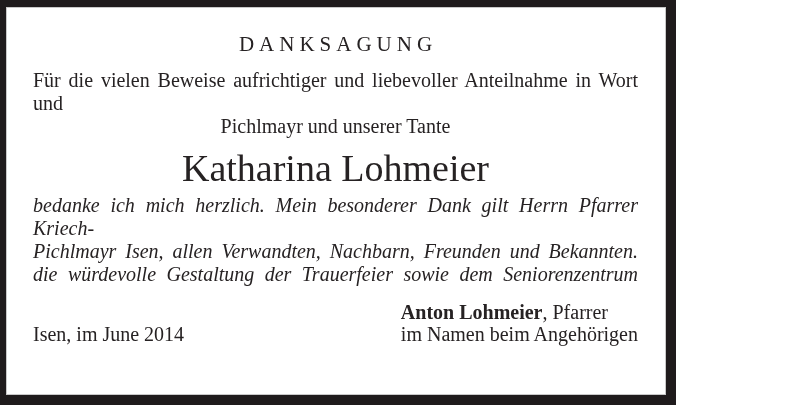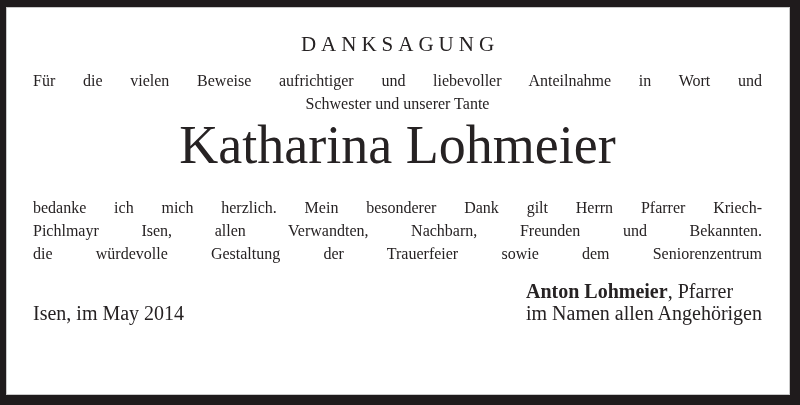--- a/index.html
+++ b/index.html
@@ -2,21 +2,21 @@
 <html><head>
 <meta charset="utf-8">
 <style>
   html, body {
     margin: 0;
     padding: 0;
     background: #ffffff;
   }
   .notice {
     position: relative;
-    width: 800px;
+    width: 676px;
     height: 405px;
     box-sizing: border-box;
     background: #ffffff;
     border-style: solid;
     border-color: #1f1b1c;
     border-width: 7px 10px 10px 6px;
     box-shadow: inset 0 0 0 1px #c9c9c9;
     font-family: "Liberation Serif", "DejaVu Serif", serif;
     color: #262223;
     overflow: hidden;
@@ -25,35 +25,35 @@
     padding: 24px 28px 0 27px;
   }
   .title {
     font-size: 21px;
     line-height: 26px;
     letter-spacing: 5px;
     text-indent: 5px;
     text-align: center;
   }
   .para {
-    font-size: 16px;
+    font-size: 20px;
     line-height: 23px;
   }
   .intro { margin-top: 12px; }
-  .thanks { margin-top: 25px; }
+  .thanks { margin-top: 0; font-style: italic; }
   .jline {
     text-align: justify;
     text-align-last: justify;
   }
   .cline {
     text-align: center;
   }
   .name {
     margin-top: 4px;
-    font-size: 54px;
+    font-size: 38px;
     line-height: 52px;
     text-align: center;
     white-space: nowrap;
   }
   .footer {
     margin-top: 15px;
     display: flex;
     justify-content: space-between;
     align-items: flex-end;
     font-size: 20px;
@@ -65,33 +65,33 @@
 </head>
 <body>
 
 <div class="notice">
   <div class="content">
 
     <div class="title">DANKSAGUNG</div>
 
     <div class="para intro">
       <div class="jline">Für die vielen Beweise aufrichtiger und liebevoller Anteilnahme in Wort und</div>
-      <div class="cline">Schwester und unserer Tante</div>
+      <div class="cline">Pichlmayr und unserer Tante</div>
     </div>
 
     <div class="name">Katharina Lohmeier</div>
 
     <div class="para thanks">
       <div class="jline">bedanke ich mich herzlich. Mein besonderer Dank gilt Herrn Pfarrer Kriech-</div>
       <div class="jline">Pichlmayr Isen, allen Verwandten, Nachbarn, Freunden und Bekannten.</div>
       <div class="jline">die würdevolle Gestaltung der Trauerfeier sowie dem Seniorenzentrum</div>
     </div>
 
     <div class="footer">
-      <div class="place-date">Isen, im May 2014</div>
+      <div class="place-date">Isen, im June 2014</div>
       <div class="signature">
         <div><span class="bold">Anton Lohmeier</span><span>, Pfarrer</span></div>
-        <div>im Namen allen Angehörigen</div>
+        <div>im Namen beim Angehörigen</div>
       </div>
     </div>
 
   </div>
 </div>
 
 </body></html>

